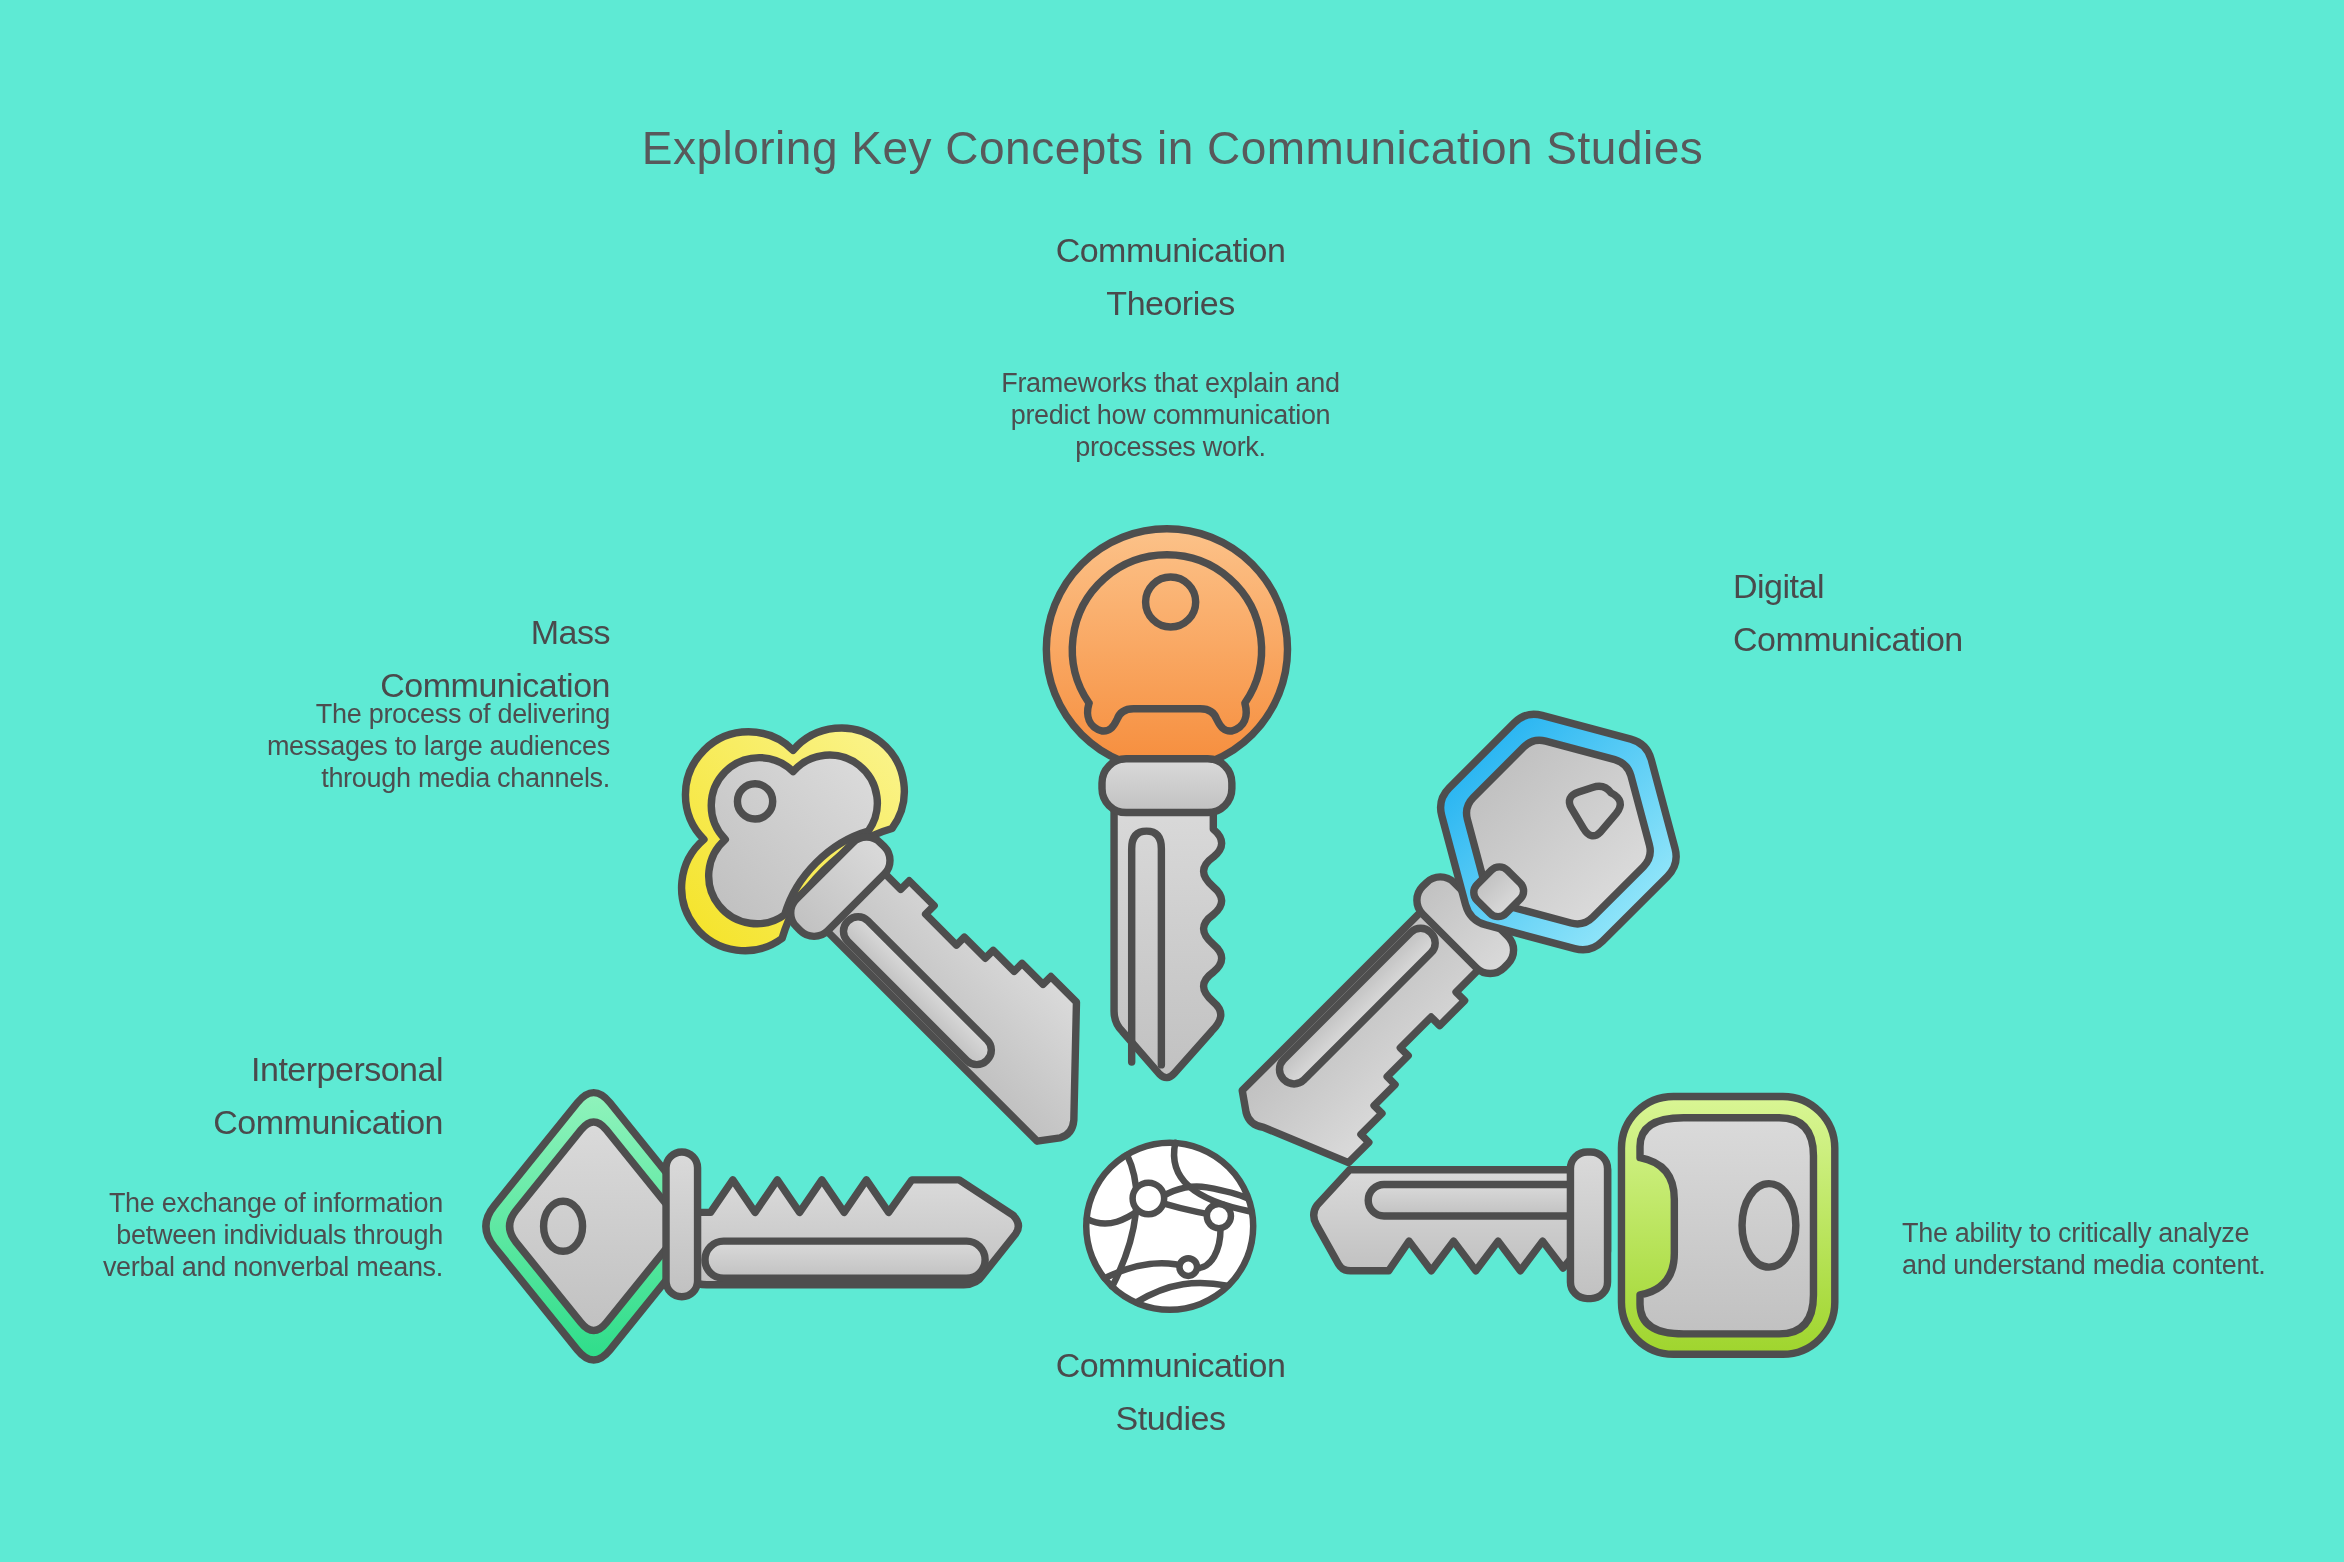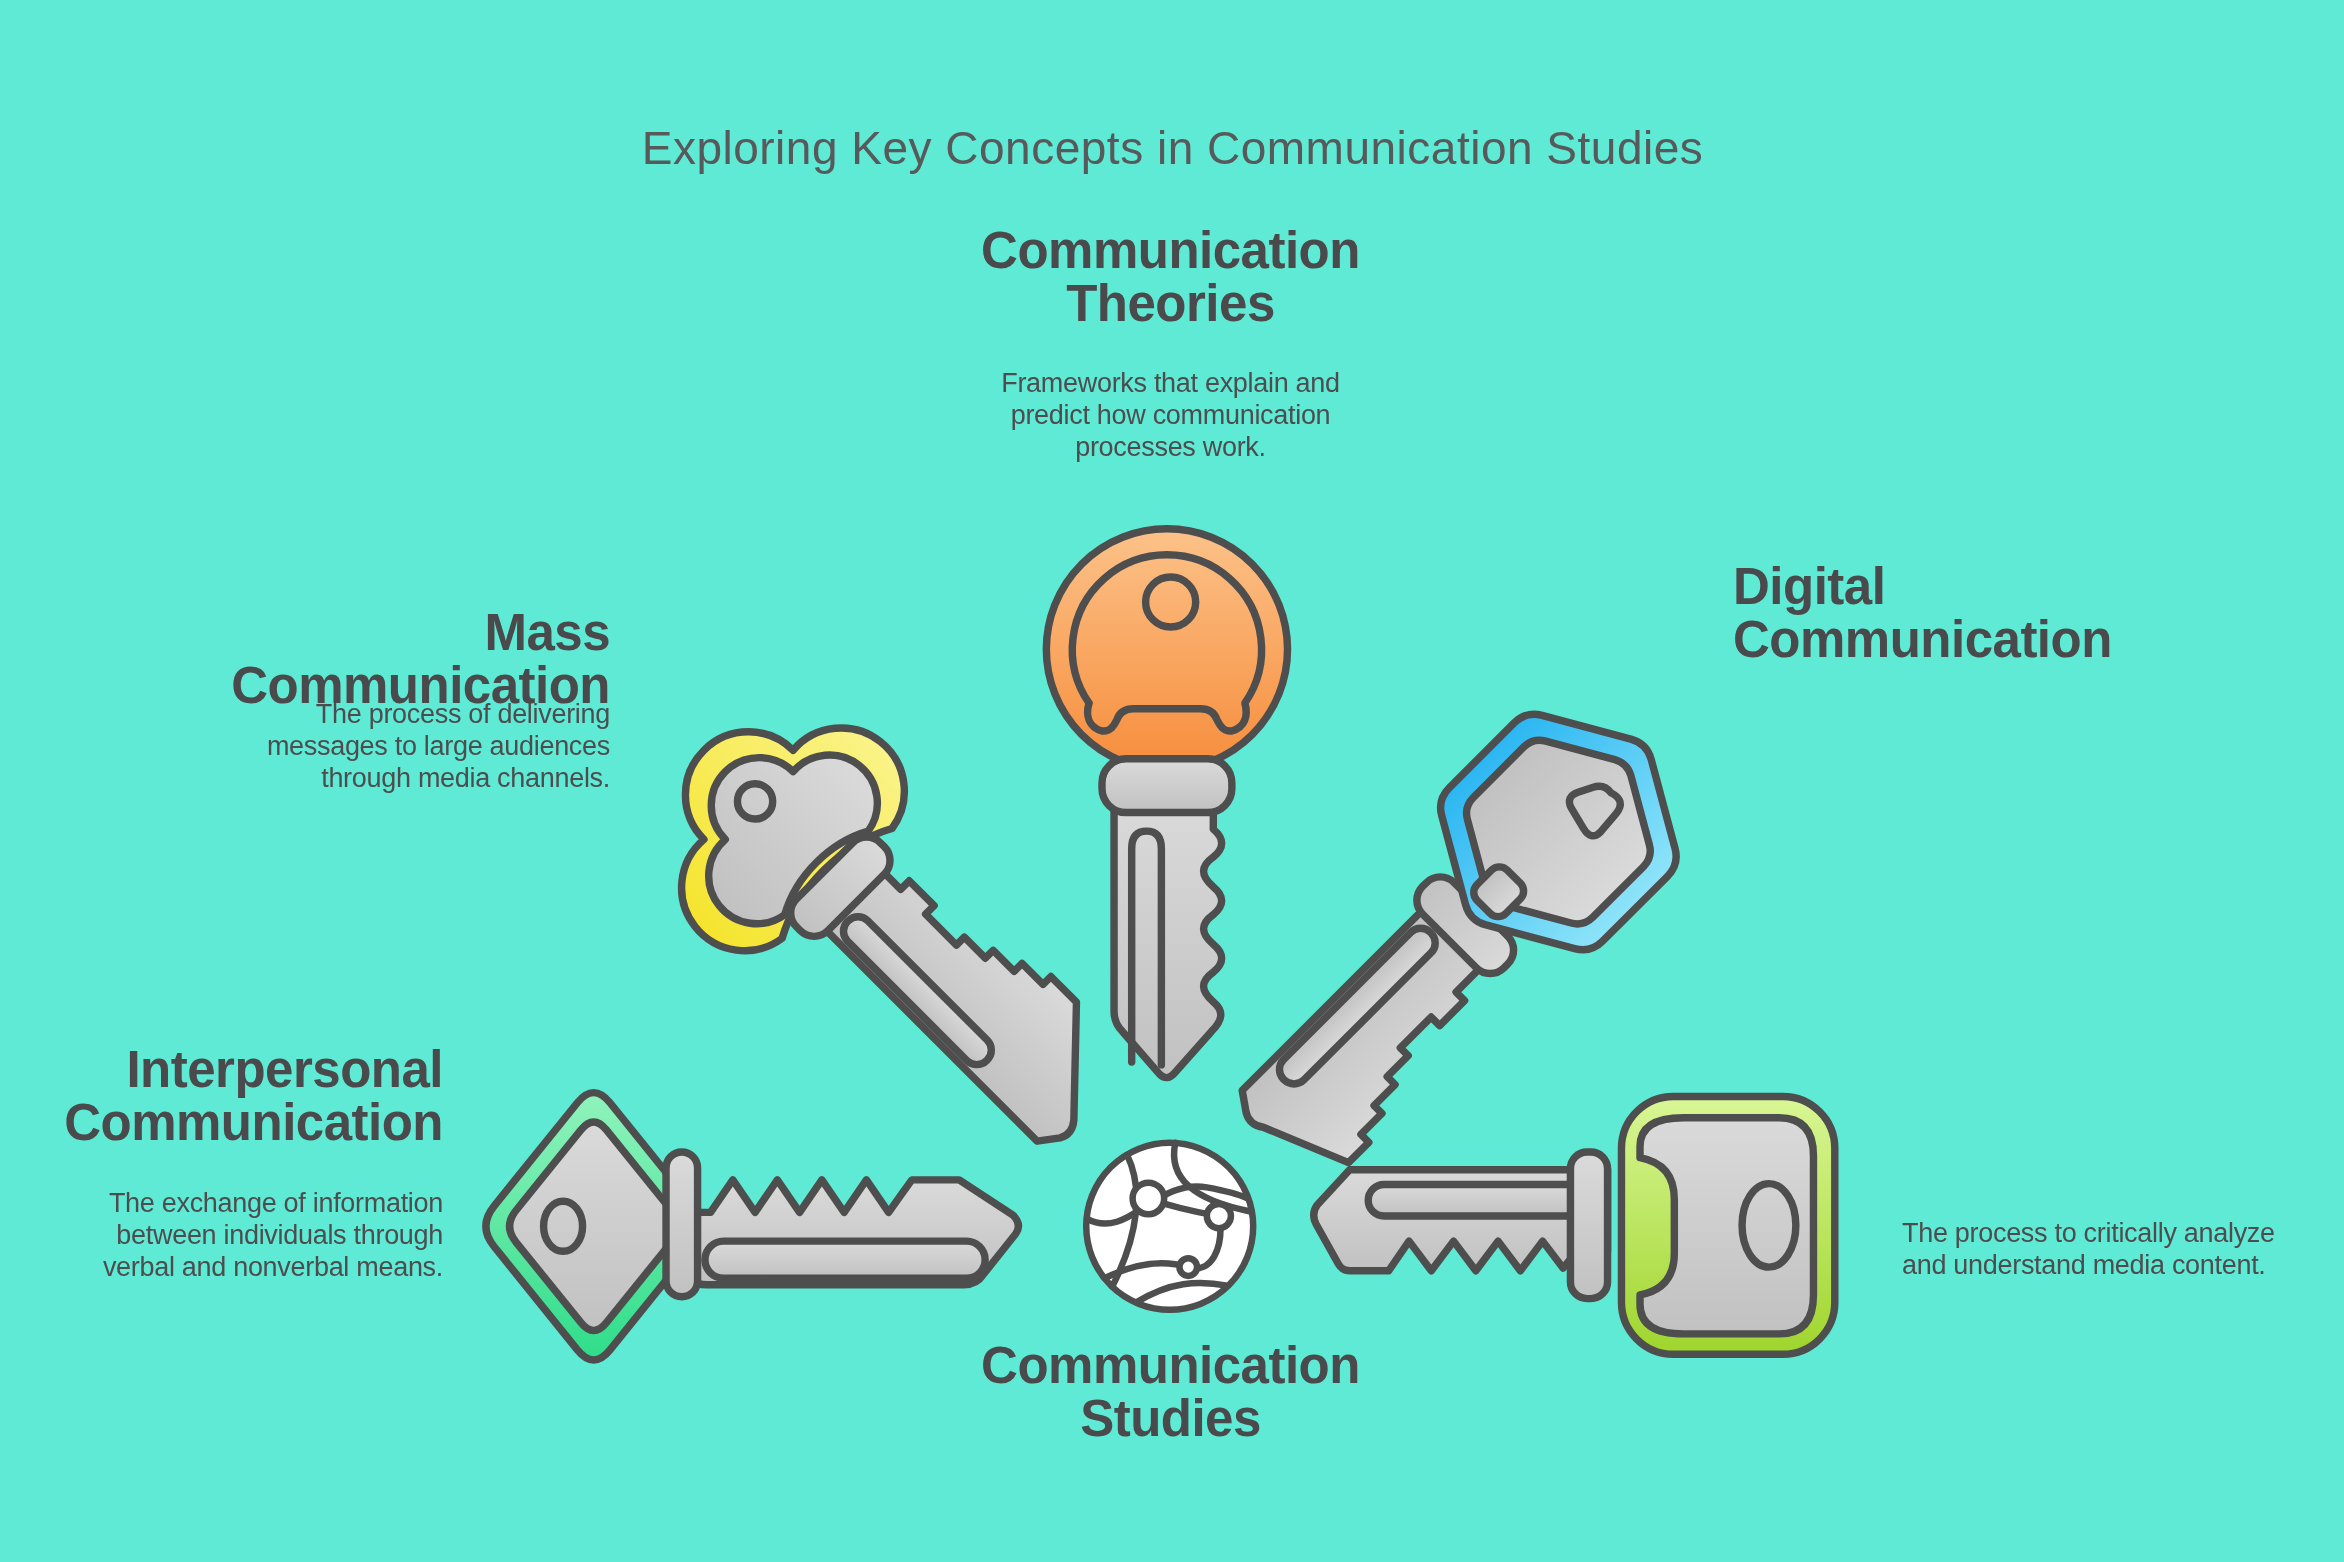--- a/index.html
+++ b/index.html
@@ -5,21 +5,21 @@
   html,body { margin:0; padding:0; background:#ffffff; }
   .stage {
     position:relative; width:2345px; height:1563px; background:#5eead4;
     font-family:"Liberation Sans", sans-serif; overflow:hidden;
   }
   .title {
     position:absolute; top:121px; left:0; width:2345px; text-align:center;
     font-size:46px; font-weight:400; color:#58595b; letter-spacing:0.5px;
   }
   .h {
-    position:absolute; font-size:51px; font-weight:bold; line-height:53px;
+    position:absolute; font-size:34px; font-weight:normal; line-height:53px;
     color:#4a4a4c; white-space:pre-line; letter-spacing:-0.5px;
   }
   .d {
     position:absolute; font-size:27px; font-weight:normal; line-height:32px;
     color:#4d4d4f; white-space:pre-line; letter-spacing:-0.3px;
   }
   .ta-c { text-align:center; }
   .ta-r { text-align:right; }
   .ta-l { text-align:left; }
   .art { position:absolute; left:0; top:0; }
@@ -49,21 +49,21 @@
 
   <div class="h ta-l" style="left:1733px; top:560px; width:575px;">Digital
 Communication</div>
 
   <div class="h ta-r" style="right:1902px; top:1043px; width:557px;">Interpersonal
 Communication</div>
   <div class="d ta-r" style="right:1902px; top:1187px; width:557px;">The exchange of information
 between individuals through
 verbal and nonverbal means.</div>
 
-  <div class="d ta-l" style="left:1902px; top:1217px; width:443px;">The process to critically analyze
+  <div class="d ta-l" style="left:1902px; top:1217px; width:443px;">The ability to critically analyze
 and understand media content.</div>
 
   <div class="h ta-c" style="left:892px; top:1339px; width:557px;">Communication
 Studies</div>
 
   <svg class="art" width="2345" height="1563" viewBox="0 0 2528 1685">
     <defs>
       <linearGradient id="gMetal" x1="0" y1="0" x2="0" y2="1">
         <stop offset="0" stop-color="#dadada"></stop>
         <stop offset="1" stop-color="#c1c1c1"></stop>

